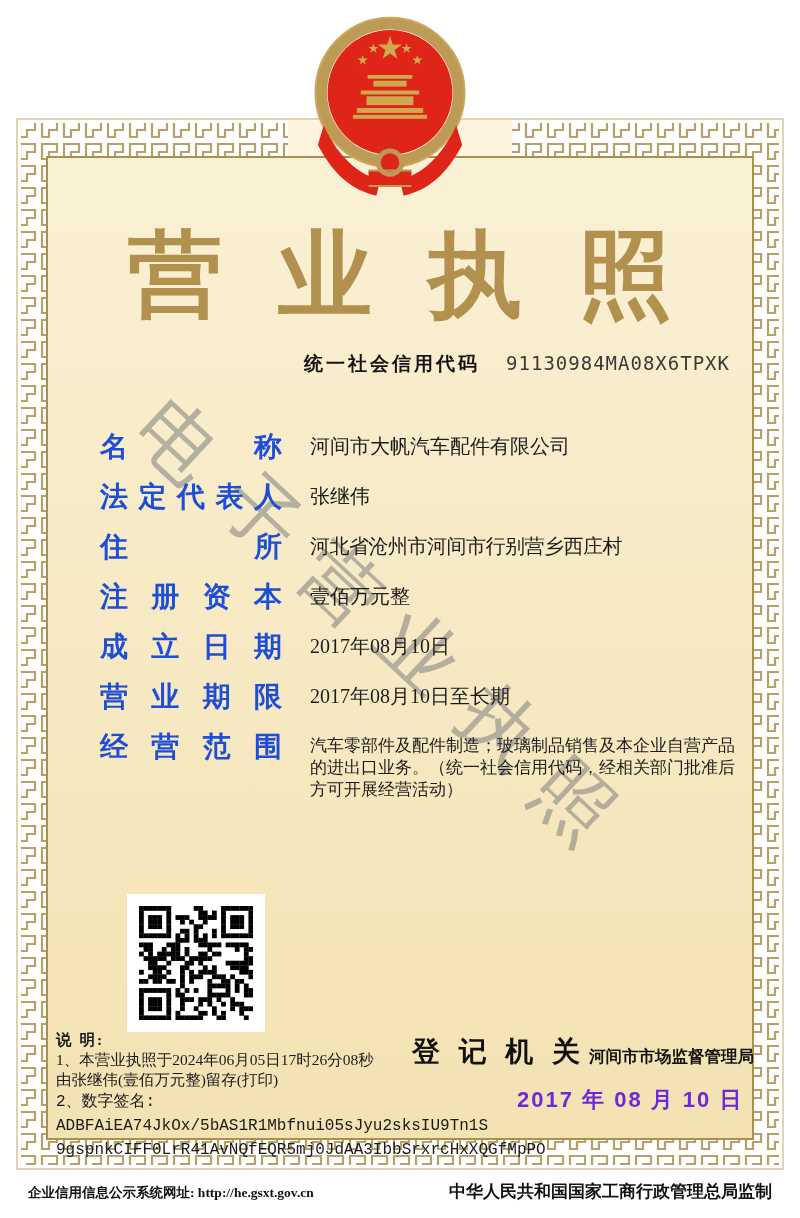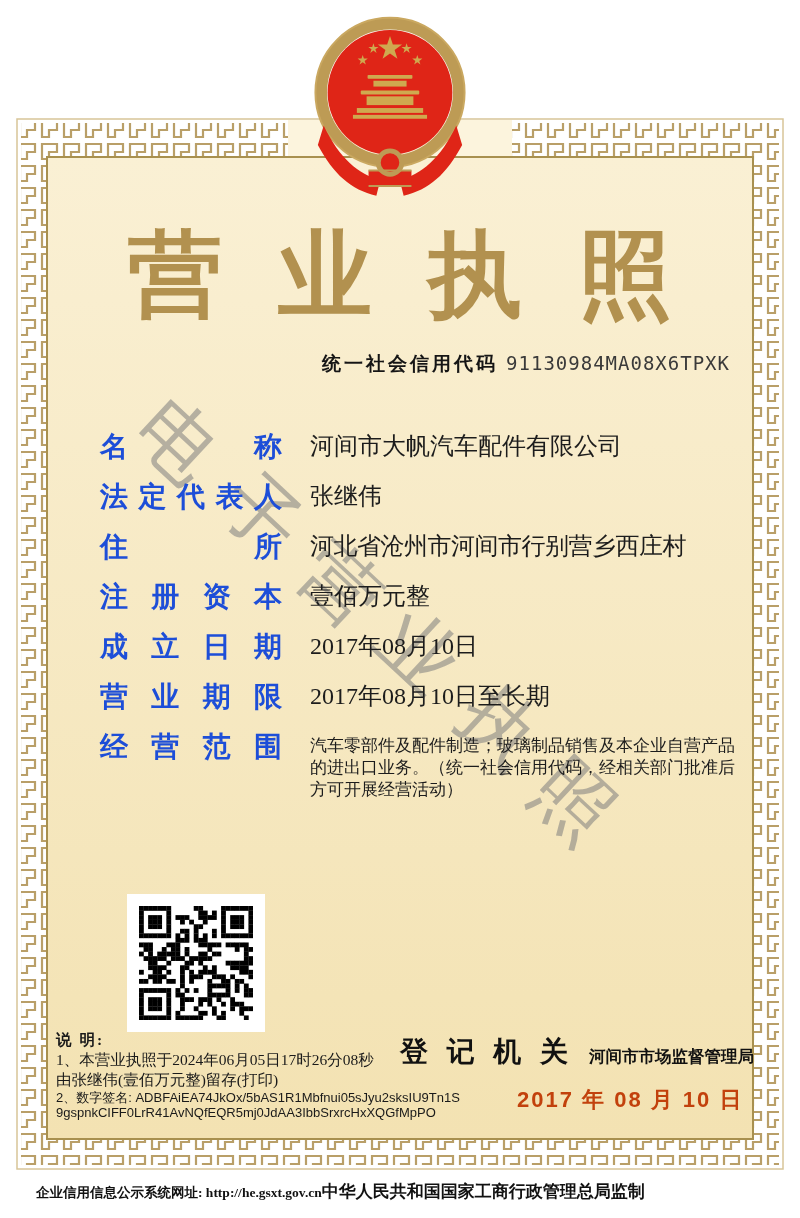--- a/index.html
+++ b/index.html
@@ -12,60 +12,60 @@
   
   .emblem{position:absolute;left:312px;top:16px;width:156px;height:186px;z-index:3;}
   
   .title{
     position:absolute;top:212px;left:0;width:100%;z-index:2;
     text-align:center;text-indent:56px;letter-spacing:56px;
     font-size:94px;font-weight:bold;color:#b2914f;
     font-family:"Liberation Sans",sans-serif;
   }
   
-  .credit{position:absolute;top:351px;right:70px;z-index:2;display:flex;align-items:baseline;gap:8px;}
+  .credit{position:absolute;top:351px;right:70px;z-index:2;display:flex;align-items:baseline;gap:26px;}
   .credit .lbl{font-size:19px;font-weight:bold;letter-spacing:3px;color:#151515;}
   .credit .code{font-family:"DejaVu Sans Mono",monospace;font-size:19px;color:#3a3a3a;letter-spacing:1px;}
   
   .fields{position:absolute;left:100px;top:428px;width:644px;z-index:2;}
   .frow{display:flex;align-items:flex-start;margin-bottom:13px;min-height:37px;}
   .frow .lb{
     flex:none;width:182px;font-size:28px;font-weight:bold;color:#1d4ed8;
     line-height:37px;text-align:justify;text-align-last:justify;
   }
   .frow .val{
     margin-left:28px;flex:1;font-family:"Liberation Serif",serif;
-    font-size:24px;color:#1c1c1c;line-height:37px;
+    font-size:20px;color:#1c1c1c;line-height:37px;
   }
   .frow:nth-child(3) .val{letter-spacing:-0.5px;}
   .frow.scope .val{font-size:17px;line-height:22px;padding-top:7px;}
   
   .qr-box{
     position:absolute;left:127px;top:894px;width:138px;height:138px;background:#ffffff;
     display:flex;align-items:center;justify-content:center;z-index:2;
   }
   
   .notes{
     position:absolute;left:56px;top:1030px;width:424px;z-index:2;
     font-family:"Liberation Serif",serif;font-size:15.5px;line-height:20px;color:#1a1a1a;
   }
   .notes .head{font-weight:bold;letter-spacing:2px;}
-  .notes .sig{font-family:Liberation Sans, sans-serif;font-size:13px;line-height:15px;}
+  .notes .sig{font-family:Liberation Mono, monospace;font-size:16px;line-height:24px;}
   
   .reg-label{
-    position:absolute;left:400px;top:1033px;width:168px;z-index:2;
+    position:absolute;left:412px;top:1033px;width:168px;z-index:2;
     font-size:28px;font-weight:bold;color:#111;
     text-align:justify;text-align-last:justify;
   }
   .reg-authority{position:absolute;left:589px;top:1046px;z-index:2;font-size:16.5px;font-weight:bold;color:#111;}
-  .reg-date{position:absolute;left:517px;top:1085px;z-index:2;font-size:22px;font-weight:bold;letter-spacing:2px;color:#c2410c;}
+  .reg-date{position:absolute;left:517px;top:1085px;z-index:2;font-size:22px;font-weight:bold;letter-spacing:2px;color:#6d28d9;}
   
   .footer{
-    position:absolute;left:0;top:1180px;width:100%;box-sizing:border-box;padding:0 36px;z-index:2;
-    display:flex;align-items:baseline;
+    position:absolute;left:0;top:1180px;width:100%;box-sizing:border-box;padding:0 28px;z-index:2;
+    display:flex;justify-content:space-between;align-items:baseline;
     font-family:"Liberation Serif",serif;color:#111;
   }
   .footer .fl{font-size:13.5px;font-weight:bold;}
   .footer .fr{font-size:17px;font-weight:bold;}
   
   .watermark span{
     position:absolute;z-index:1;font-family:"Liberation Serif",serif;
     font-size:78px;color:rgba(125,125,125,0.55);transform:rotate(43deg);
     line-height:1;
   }

